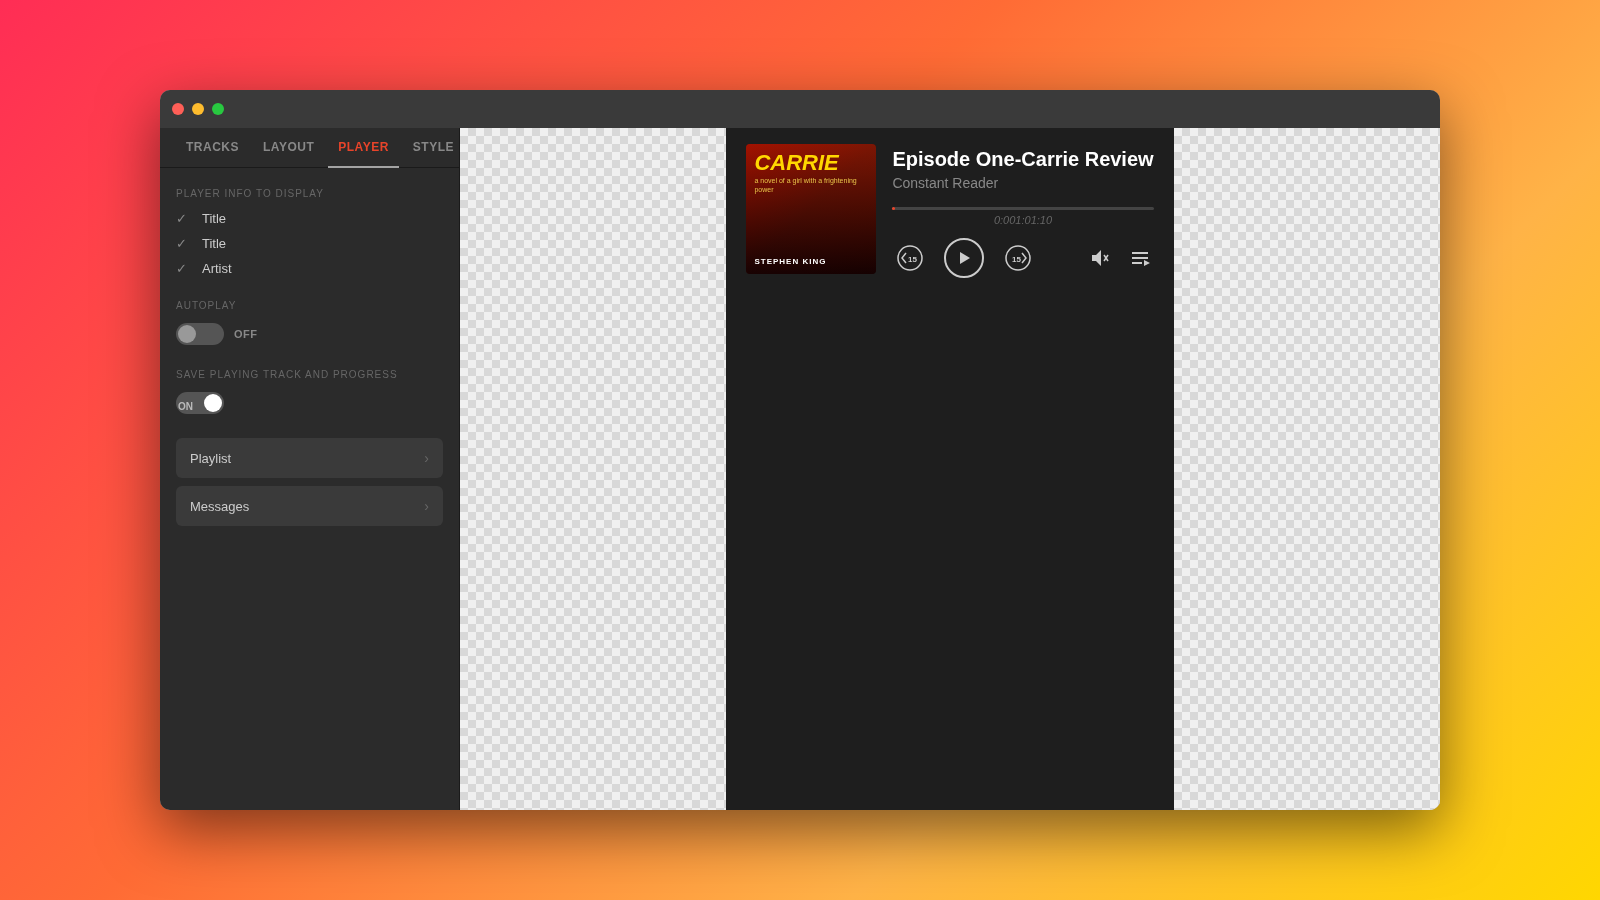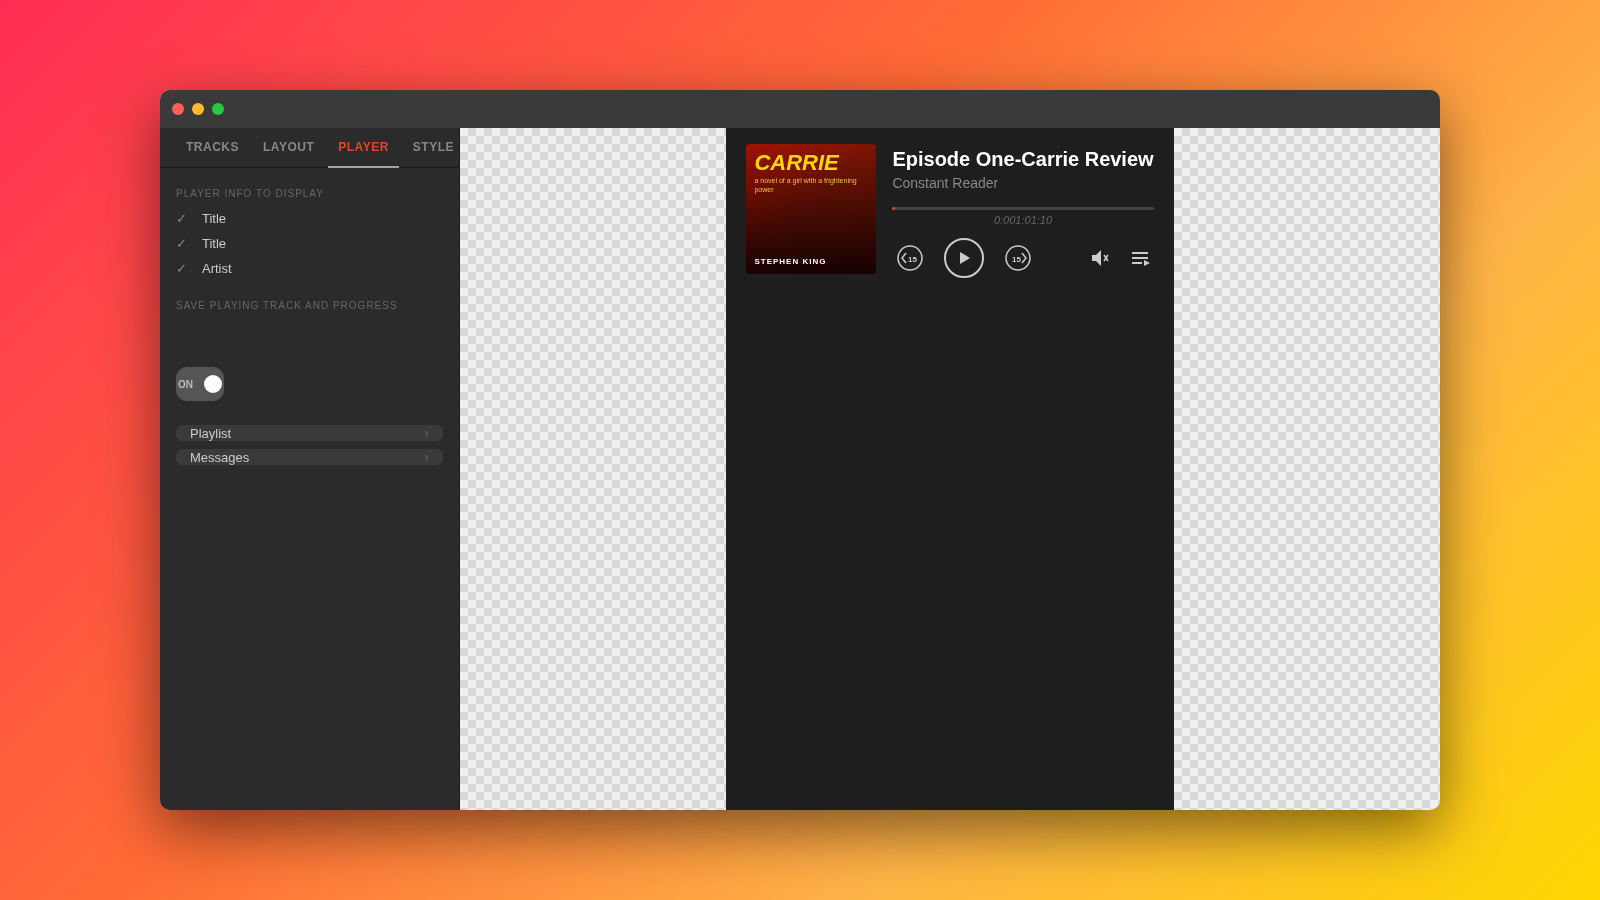--- a/index.html
+++ b/index.html
@@ -129,28 +129,27 @@
     }
 
     .toggle-row {
       display: flex;
       align-items: center;
       gap: 10px;
     }
 
     .toggle {
       display: flex;
-      align-items: center;
+      align-items: flex-end;
       width: 48px;
-      height: 34px;
+      height: 22px;
       border-radius: 11px;
       padding: 2px;
       cursor: pointer;
       position: relative;
-      margin-top: 44px;
     }
 
     .toggle.off {
       background: #555;
     }
 
     .toggle.on {
       background: #555;
     }
 
@@ -172,21 +171,21 @@
       color: #888;
       letter-spacing: 0.5px;
     }
 
     .menu-item {
       display: flex;
       align-items: center;
       justify-content: space-between;
       background: #3a3a3a;
       border-radius: 6px;
-      padding: 0 14px;
+      padding: 12px 14px;
       margin-bottom: 8px;
       cursor: pointer;
     }
 
     .menu-item-label {
       font-size: 13px;
       color: #ccc;
     }
 
     .chevron {
@@ -432,20 +431,29 @@
             <span class="checkmark">✓</span>
             <span class="checkbox-label">Title</span>
           </div>
 
           <div class="checkbox-item">
             <span class="checkmark">✓</span>
             <span class="checkbox-label">Artist</span>
           </div>
         </div>
 
+        <div class="section">
+          <div class="section-label">AUTOPLAY</div>
+          <div class="toggle-row">
+            <div class="toggle off">
+              <div class="toggle-knob"></div>
+            </div>
+            <span class="toggle-label">OFF</span>
+          </div>
+        </div>
 
         <div class="section">
           <div class="section-label">SAVE PLAYING TRACK AND PROGRESS</div>
           <div class="toggle-row">
             <div class="toggle on" style="background:#555; position:relative;">
               <span class="on-label">ON</span>
               <div class="toggle-knob"></div>
             </div>
           </div>
         </div>

